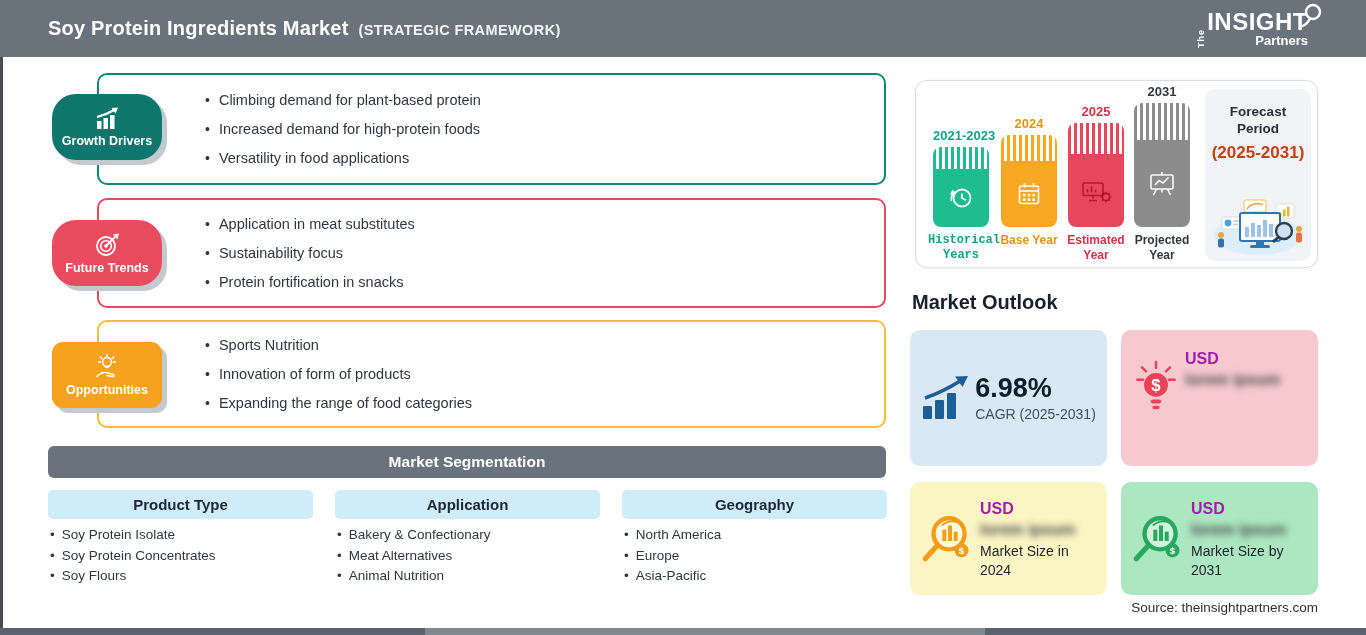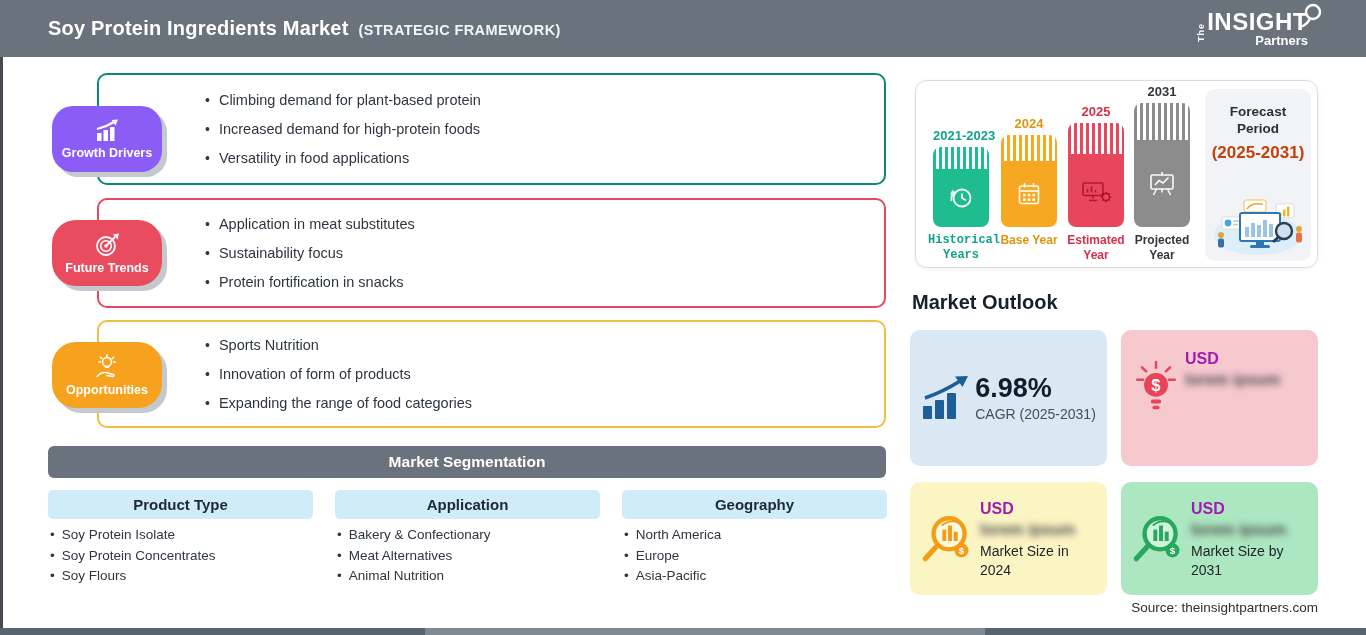--- a/index.html
+++ b/index.html
@@ -5,21 +5,21 @@
   html,body{margin:0;padding:0;background:#ffffff;}
   .screen{position:relative;width:1366px;height:635px;background:#ffffff;
     font-family:"Liberation Sans",sans-serif;overflow:hidden;}
 
   
   .hdr{position:absolute;left:0;top:0;width:1366px;height:57px;background:#6a737c;
     display:flex;align-items:center;justify-content:space-between;padding:0 44px 0 48px;box-sizing:border-box;}
   .hdr-left{display:flex;align-items:baseline;gap:10px;}
   .hdr-title{color:#ffffff;font-size:20px;font-weight:bold;letter-spacing:.2px;}
   .hdr-sub{color:#f2f4f6;font-size:14.5px;font-weight:600;letter-spacing:.4px;}
-  .logo{position:relative;display:flex;align-items:center;padding-right:14px;}
+  .logo{position:relative;display:flex;align-items:flex-end;padding-right:14px;}
   .logo-the{writing-mode:vertical-rl;transform:rotate(180deg);font-size:9px;font-weight:700;
     color:#fff;letter-spacing:1px;height:22px;margin-top:5px;margin-right:1px;}
   .logo-block{display:flex;flex-direction:column;align-items:flex-end;}
   .logo-main{font-size:24px;font-weight:800;color:#fff;line-height:1;letter-spacing:.5px;}
   .logo-partners{font-size:13px;font-weight:700;color:#fff;margin-top:-1px;}
   .logo-mag{position:absolute;right:-2px;top:-7px;}
 
   
   .edge-left{position:absolute;left:0;top:57px;width:3px;height:571px;background:#474c52;}
   .bottom-bar{position:absolute;top:628px;height:7px;}
@@ -33,23 +33,23 @@
     padding-left:106px;gap:13px;background:#fff;}
   .fbox-1{top:73px;height:112px;border-color:#0a8a72;}
   .fbox-2{top:198px;height:110px;border-color:#e8485e;}
   .fbox-3{top:320px;height:108px;border-color:#efbf3f;}
   .fitem{display:flex;align-items:baseline;gap:9px;font-size:14.5px;color:#2f3640;}
   .fitem .dot{font-size:14px;color:#2f3640;}
 
   .badge{position:absolute;left:52px;width:110px;height:66px;border-radius:24px;
     display:flex;flex-direction:column;align-items:center;justify-content:center;gap:3px;
     box-shadow:5px 5px 0 #c3c9cf;z-index:3;}
-  .badge-1{top:106px;background:#8b5cf6;border-radius:21px;}
+  .badge-1{top:94px;background:#0f766e;}
   .badge-2{top:220px;background:#ea4c5f;}
-  .badge-3{top:342px;background:#f6a21f;}
+  .badge-3{top:342px;background:#f6a21f;border-radius:11px;}
   .badge-label{color:#fff;font-size:12.5px;font-weight:bold;}
 
   
   .seg-bar{position:absolute;left:48px;top:446px;width:838px;height:32px;background:#6a737d;
     border-radius:6px;display:flex;align-items:center;justify-content:center;
     color:#fff;font-size:15.5px;font-weight:bold;}
   .seg-head{position:absolute;top:490px;width:265px;height:29px;background:#cfecf8;border-radius:5px;
     display:flex;align-items:center;justify-content:center;font-size:15px;font-weight:bold;color:#1d2a35;}
   .seg-head-1{left:48px;} .seg-head-2{left:335px;} .seg-head-3{left:622px;}
   .seg-list{position:absolute;top:525px;width:265px;margin:0;padding:0;list-style:none;}

